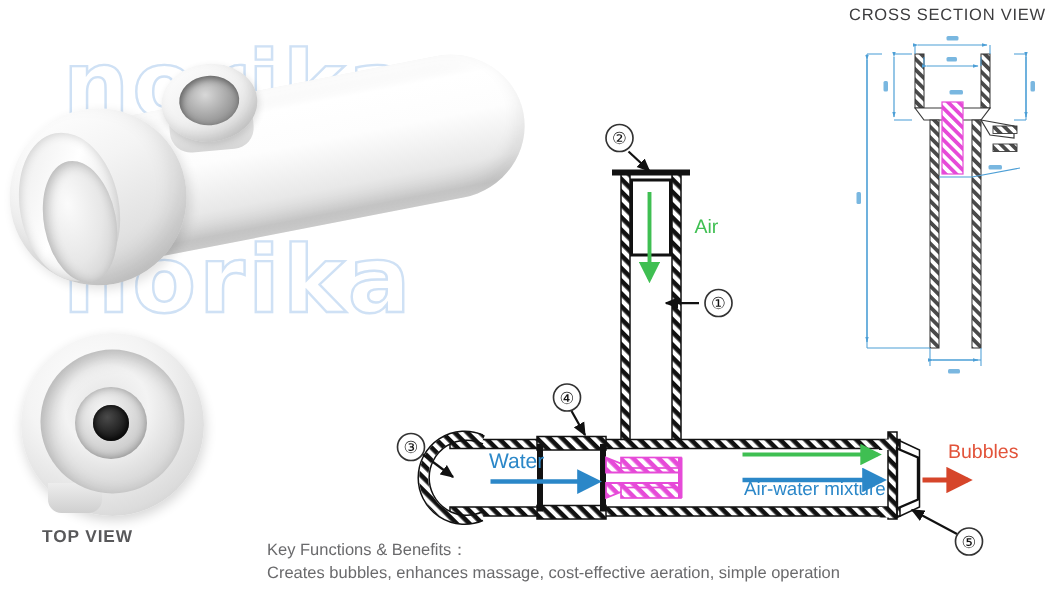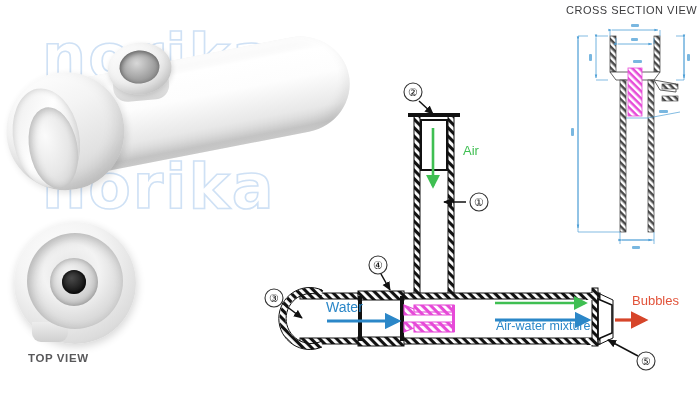--- a/index.html
+++ b/index.html
@@ -338,14 +338,18 @@
         <rect x="589" y="54" width="3" height="7" rx="1"></rect>
         <rect x="687" y="54" width="3" height="7" rx="1"></rect>
         <rect x="571" y="128" width="3" height="8" rx="1"></rect>
         <rect x="632" y="246" width="8" height="3" rx="1"></rect>
         <rect x="633" y="60" width="9" height="3" rx="1"></rect>
         <rect x="659" y="110" width="9" height="3" rx="1"></rect>
       </g>
     </g>
   </svg>
 
+  <div class="caption">
+    <div class="c1">Key Functions &amp; Benefits：</div>
+    <div class="c2">Creates bubbles, enhances massage, cost-effective aeration, simple operation</div>
+  </div>
 
 </div>
 
 </body></html>

